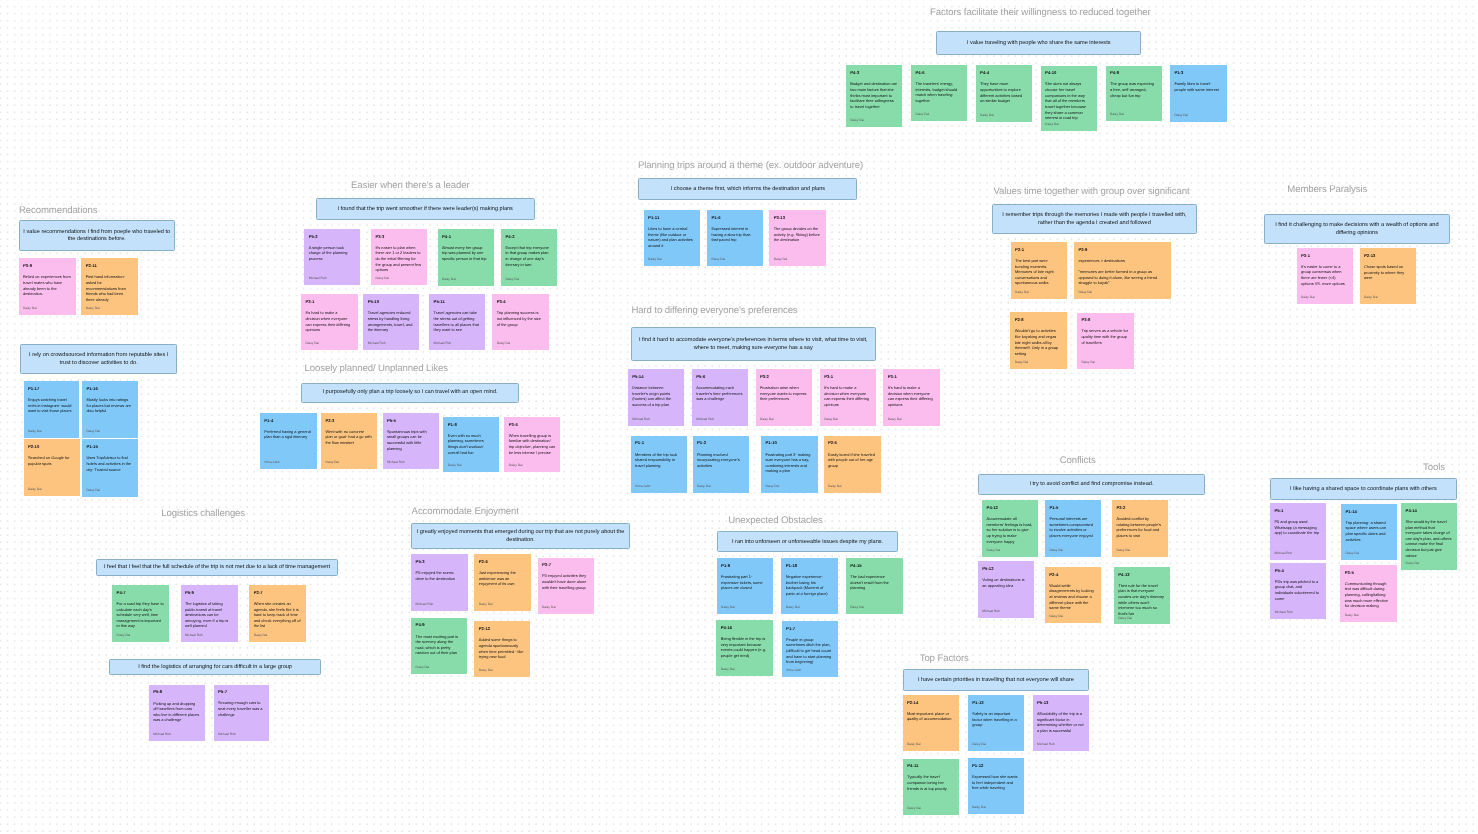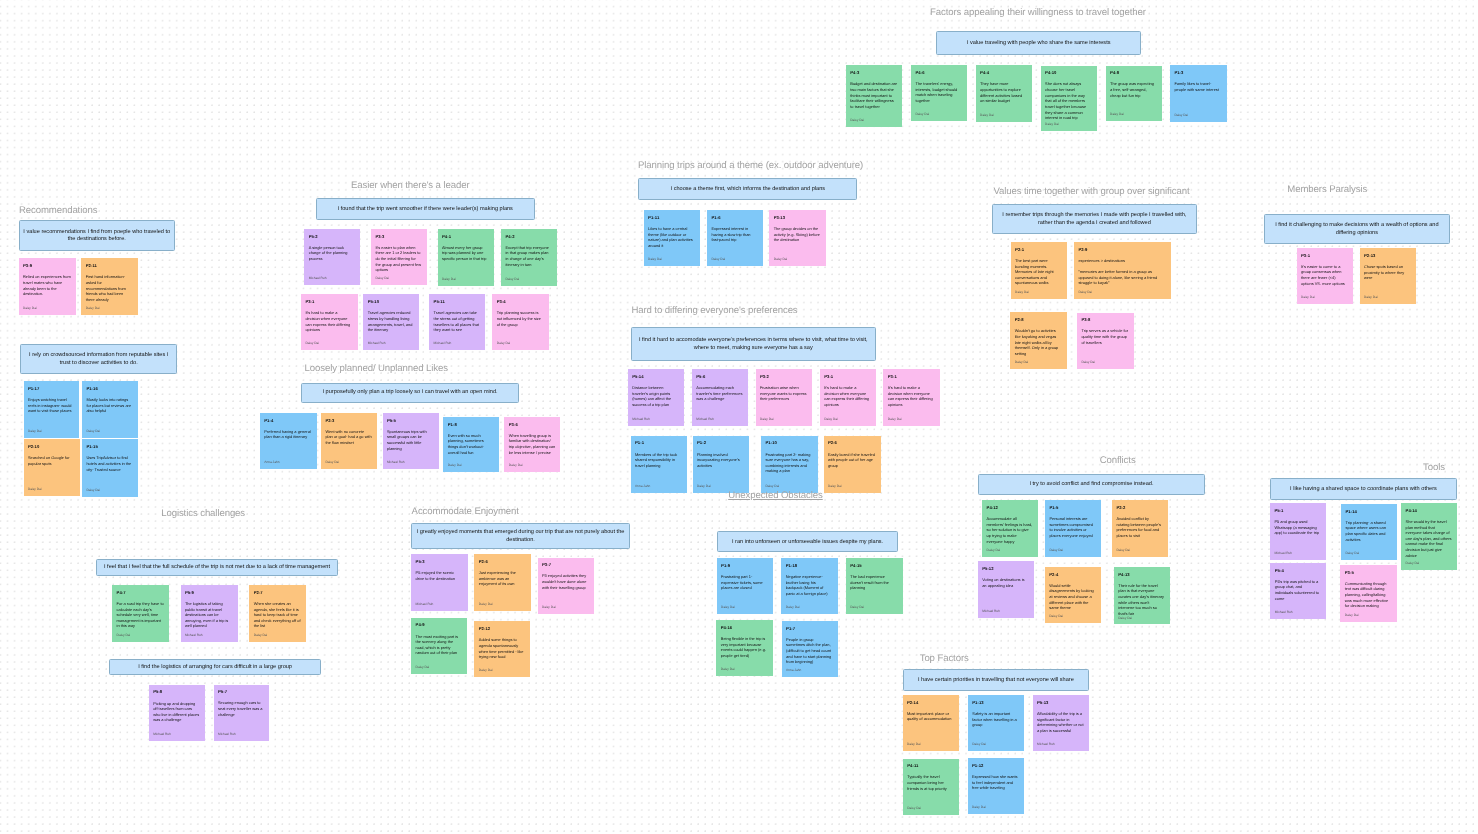--- a/index.html
+++ b/index.html
@@ -31,21 +31,21 @@
   .c-blue{background:#7fc8f8;}
   .c-pink{background:#fbbcee;}
   .c-purple{background:#d6b5fa;}
   .c-orange{background:#fcc47e;}
 </style>
 </head>
 <body>
 
 <div id="canvas">
     <div class="group">
-      <div class="g-title" style="left: 930px; top: 7px;">Factors appealing their willingness to travel together</div>
+      <div class="g-title" style="left: 930px; top: 7px;">Factors facilitate their willingness to reduced together</div>
       <div class="stmt" style="left: 936.4px; top: 31px; width: 204.6px; height: 23.5px;">
         <span>I value traveling with people who share the same interests</span>
       </div>
       <div class="note c-green" style="left: 845.9px; top: 65.4px; width: 56.5px; height: 61.2px;">
         <div class="id">P4-3</div>
         <div class="body">Budget and destination are two main factors that she thinks most important to facilitare their willingness to travel together</div>
         <div class="who">Daisy Dai</div>
       </div>
       <div class="note c-green" style="left: 911.1px; top: 65.2px; width: 55.6px; height: 56.3px;">
         <div class="id">P4-6</div>
@@ -364,21 +364,21 @@
         <div class="body">The most exciting part is the scenery along the road, which is pretty random out of their plan</div>
         <div class="who">Daisy Dai</div>
       </div>
       <div class="note c-orange" style="left: 474.4px; top: 621.4px; width: 56.1px; height: 56.1px;">
         <div class="id">P2-12</div>
         <div class="body">Added some things to agenda spontaneously when time permitted - like trying new food</div>
         <div class="who">Daisy Dai</div>
       </div>
     </div>
     <div class="group">
-      <div class="g-title" style="left: 728.2px; top: 490px; text-decoration: underline;">Unexpected Obstacles</div>
+      <div class="g-title" style="left: 728.2px; top: 515px;">Unexpected Obstacles</div>
       <div class="stmt" style="left: 717px; top: 531.1px; width: 181.1px; height: 21.3px;">
         <span>I ran into unforseen or unforseeable issues despite my plans.</span>
       </div>
       <div class="note c-blue" style="left: 716.7px; top: 558.2px; width: 56.1px; height: 56.2px;">
         <div class="id">P1-9</div>
         <div class="body">Frustrating part 1- expensive tickets, some places are closed</div>
         <div class="who">Daisy Dai</div>
       </div>
       <div class="note c-blue" style="left: 781.4px; top: 558.2px; width: 56.2px; height: 56.2px;">
         <div class="id">P1-18</div>
@@ -395,21 +395,21 @@
         <div class="body">Being flexible in the trip is very important because events could happen (e.g. people get tired)</div>
         <div class="who">Daisy Dai</div>
       </div>
       <div class="note c-blue" style="left: 781.7px; top: 620.9px; width: 55.9px; height: 55.8px;">
         <div class="id">P1-7</div>
         <div class="body">People in group sometimes ditch the plan, (difficult to get head count and have to start planning from beginning)</div>
         <div class="who">Anna Jahn</div>
       </div>
     </div>
     <div class="group">
-      <div class="g-title" style="left: 1059.7px; top: 455px; margin-left: 40px;">Conflicts</div>
+      <div class="g-title" style="left: 1059.7px; top: 455px;">Conflicts</div>
       <div class="stmt" style="left: 978.3px; top: 474.1px; width: 226.3px; height: 20.8px;">
         <span>I try to avoid conflict and find compromise instead.</span>
       </div>
       <div class="note c-green" style="left: 982.2px; top: 500.2px; width: 56px; height: 56.9px;">
         <div class="id">P4-12</div>
         <div class="body">Accommodate all members' feelings is hard, so her solution is to give up trying to make everyone happy</div>
         <div class="who">Daisy Dai</div>
       </div>
       <div class="note c-blue" style="left: 1045px; top: 500.2px; width: 56.2px; height: 56.9px;">
         <div class="id">P1-5</div>

